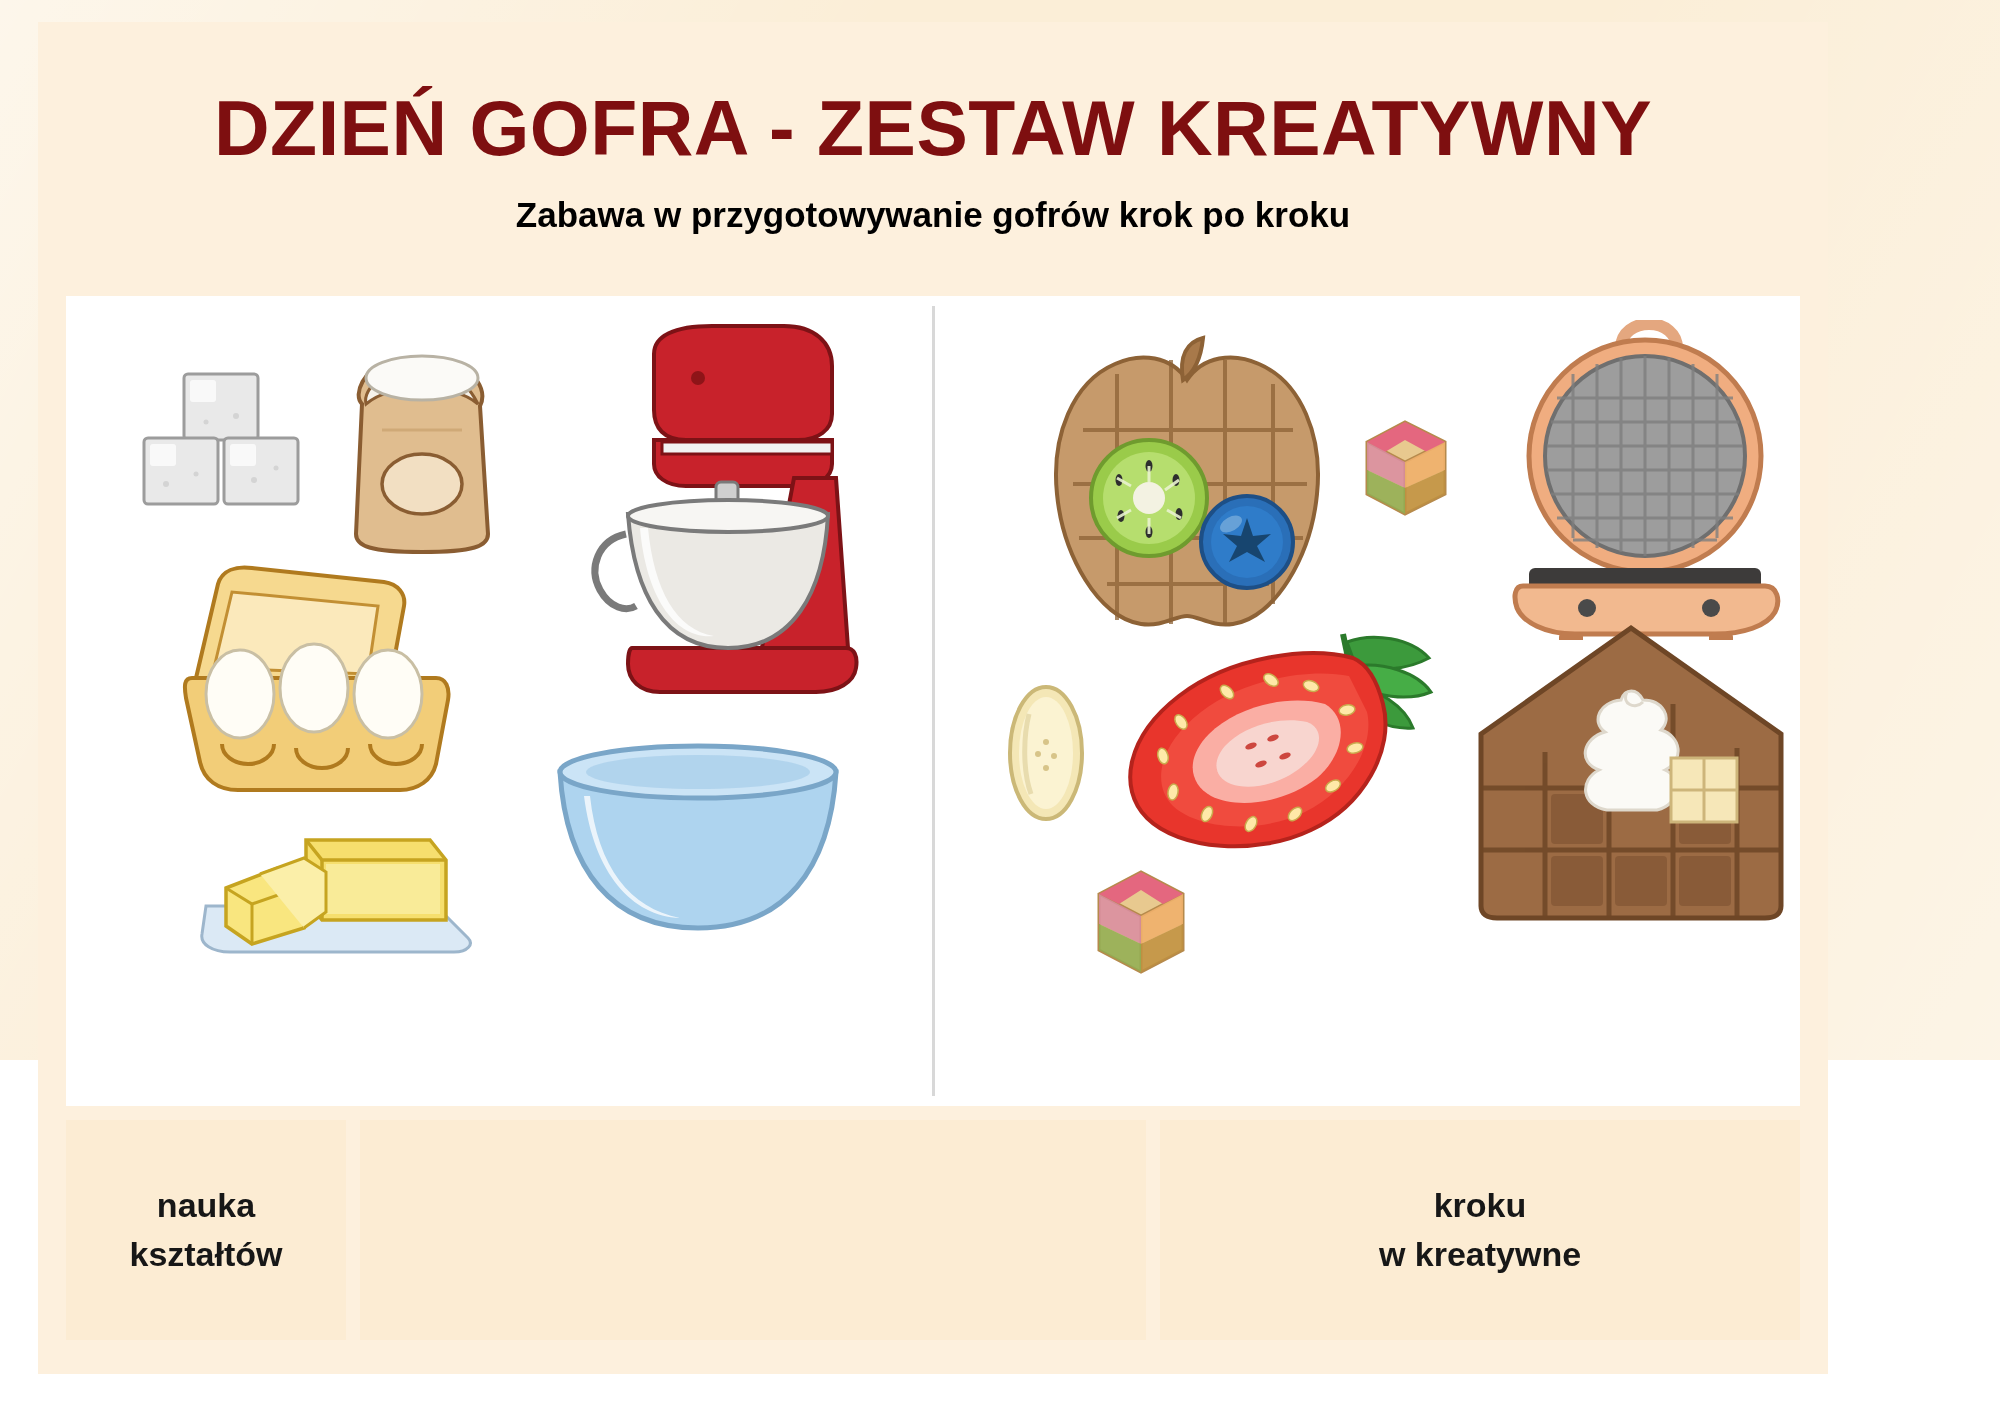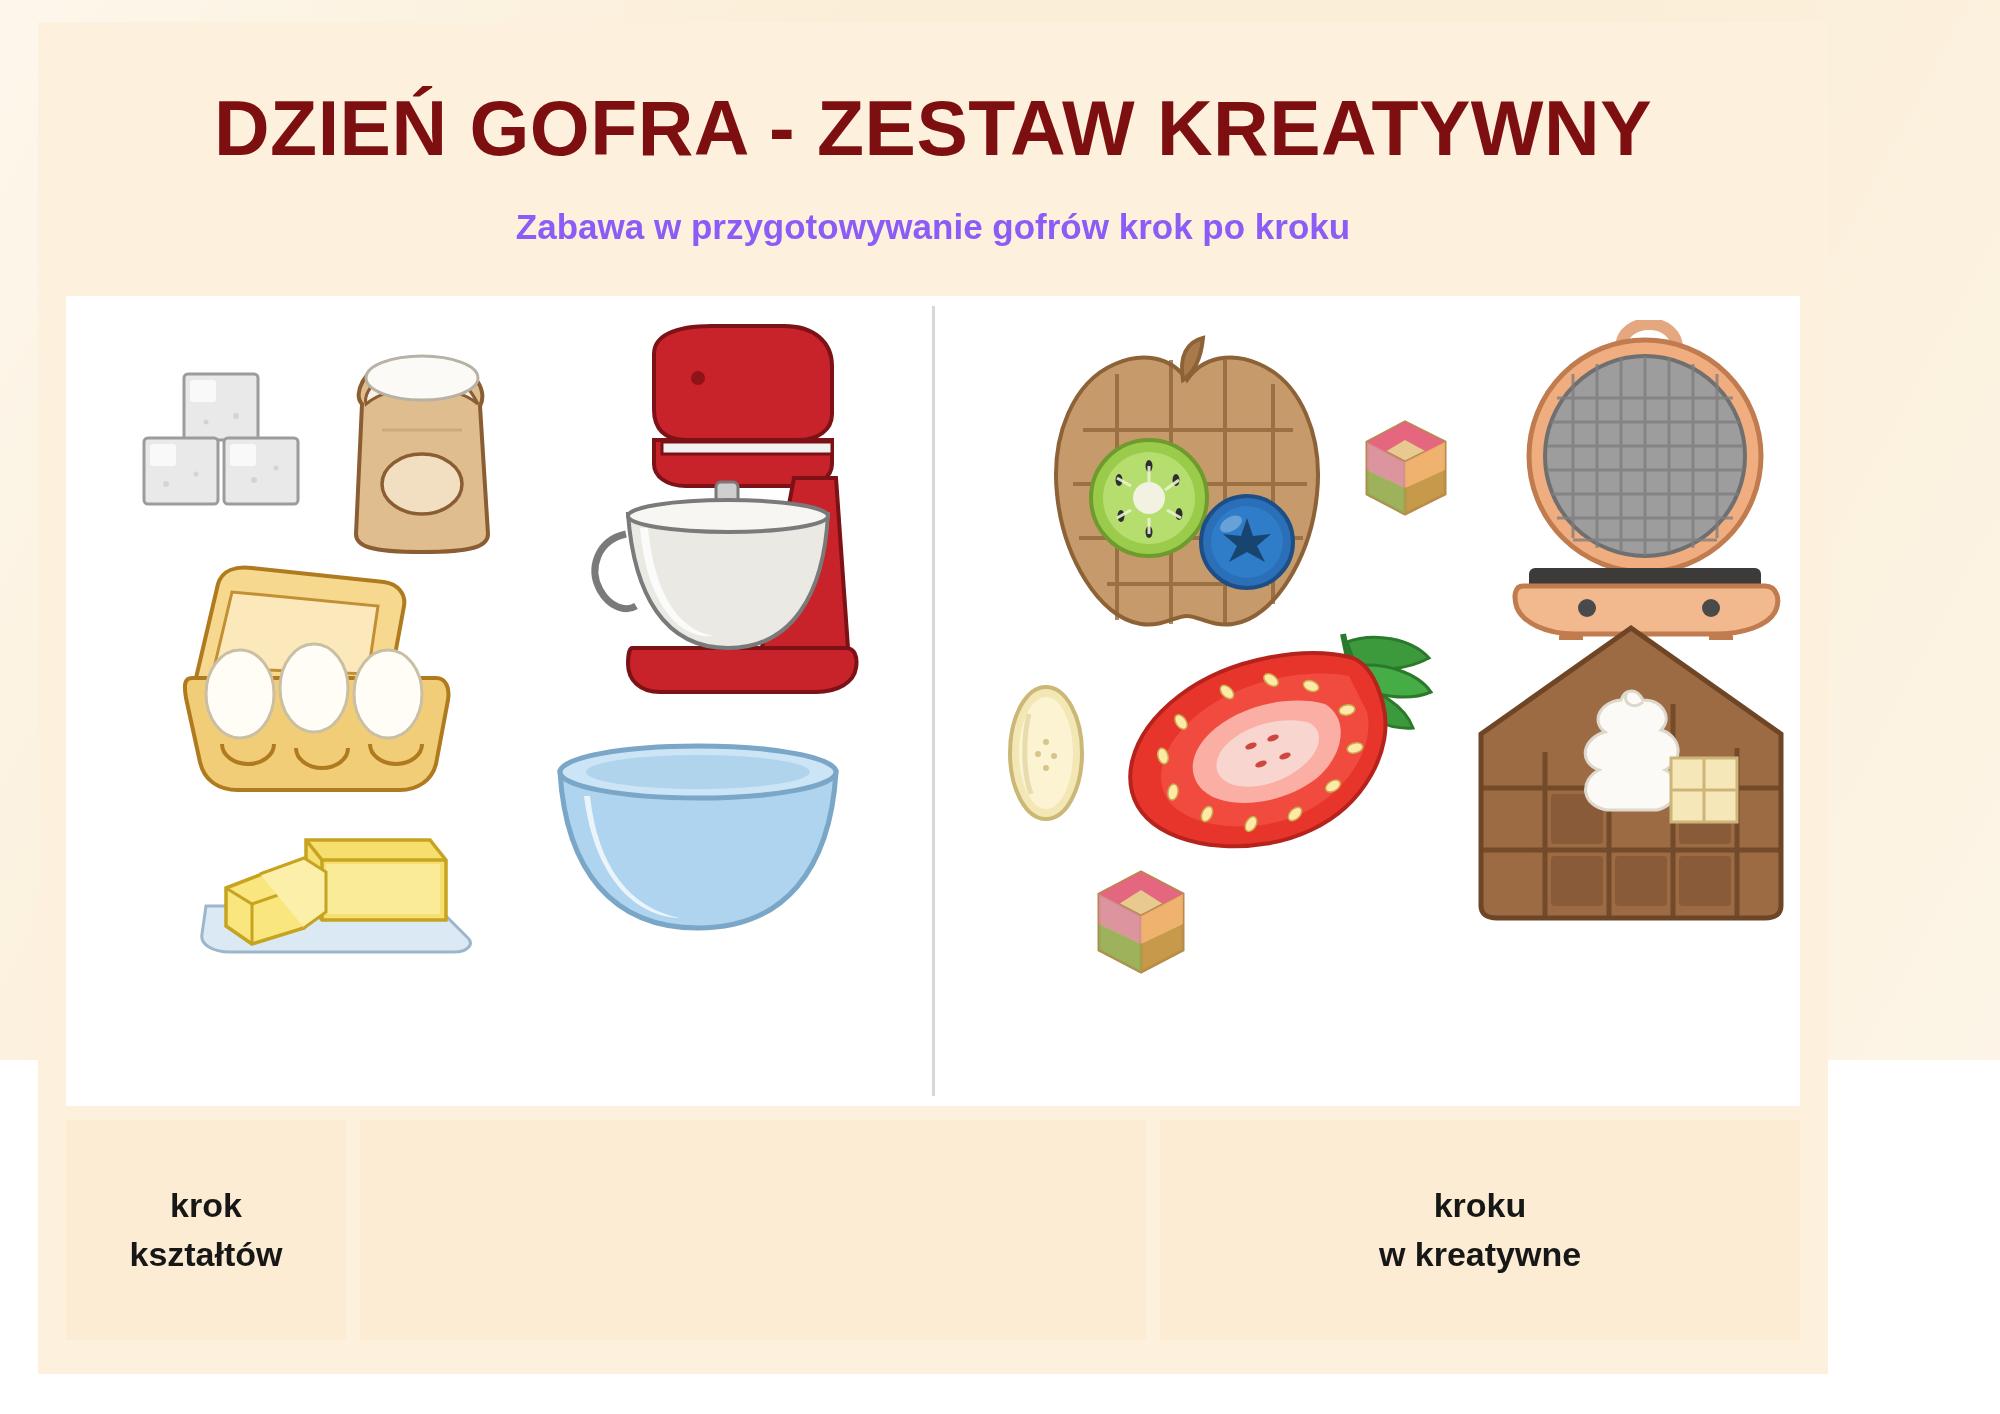--- a/index.html
+++ b/index.html
@@ -52,25 +52,25 @@
   .title {
     margin: 0;
     padding-top: 62px;
     font-size: 77px;
     font-weight: bold;
     letter-spacing: 0.5px;
     color: #7e0f10;
     font-family: "Liberation Sans", sans-serif;
   }
   .subtitle {
-    margin: 12px;
+    margin: 0;
     padding-top: 22px;
     font-size: 35px;
     font-weight: bold;
-    color: #8b5cf6;
+    color: #000000;
   }
 
   .panels {
     position: absolute;
     left: 28px;
     top: 274px;
     width: 1734px;
     height: 810px;
     background: #ffffff;
     display: flex;
@@ -400,21 +400,21 @@
           </svg>
         </div>
       </div>
 
       <div class="divider"></div>
     </div>
 
     <div class="footer">
       <div class="chip">
         <span>
-          <span>krok</span><br>
+          <span>nauka</span><br>
           <span>kształtów</span>
         </span>
       </div>
       <div class="chip">
         <span>
           <br>
         </span>
       </div>
       <div class="chip">
         <span>

